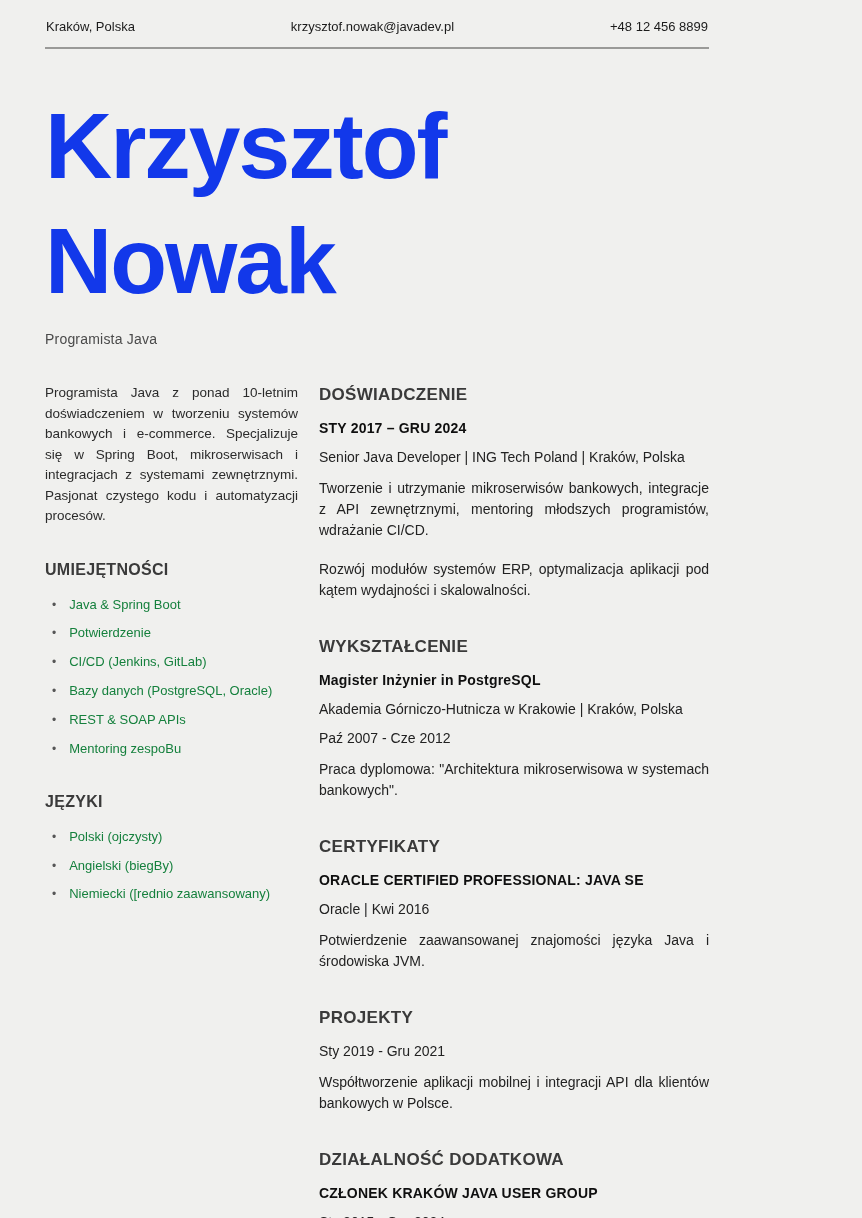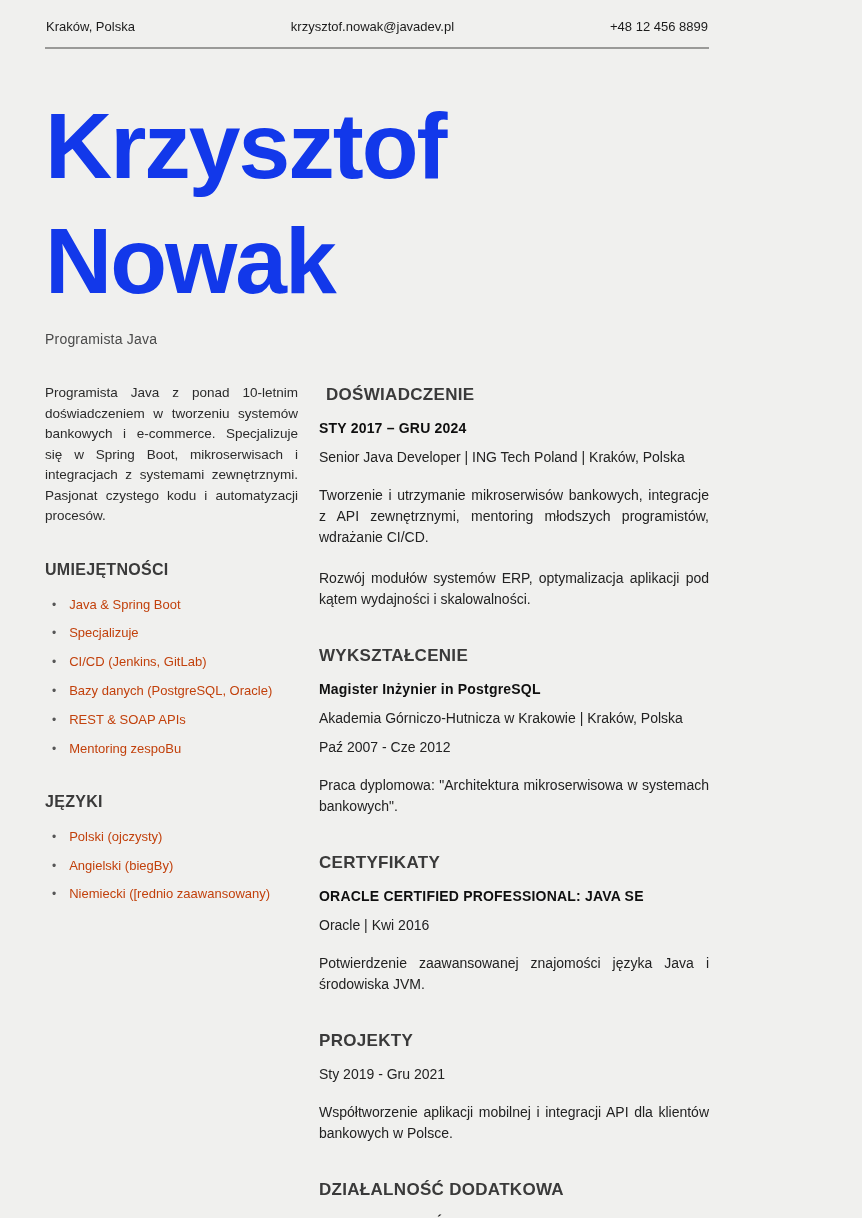--- a/index.html
+++ b/index.html
@@ -51,38 +51,38 @@
   .heading-sm {
     font-size: 16px; font-weight: 700; color: #3a3a3a;
     letter-spacing: 0.3px; margin: 34px 0 17px;
   }
   ul.bullets { list-style: none; }
   .bullets li { display: flex; align-items: flex-start; margin: 10px 0; }
   .bullet {
     color: #565656; font-size: 12px; line-height: 1.5;
     padding: 0 13px 0 7px; flex: 0 0 auto;
   }
-  .bullets .label { font-size: 13px; color: #c2410c; line-height: 1.45; }
+  .bullets .label { font-size: 13px; color: #15803d; line-height: 1.45; }
 
   
   .heading-lg {
     font-size: 17px; font-weight: 700; color: #3a3a3a;
     letter-spacing: 0.3px; margin: 36px 0 15px;
   }
-  .heading-lg.first { margin-top: 2px; margin-left: 7px; }
+  .heading-lg.first { margin-top: 2px; }
   .entry { margin-top: 18px; }
   .entry.first { margin-top: 0; }
   .sub-bold {
     font-size: 14px; font-weight: 700; color: #0f0f0f;
     letter-spacing: 0.2px; margin: 0 0;
   }
   .plain-line { font-size: 14px; color: #222; margin: 13px 0; }
   .desc {
     font-size: 14px; color: #222; line-height: 1.5;
-    text-align: justify; margin-top: 20px;
+    text-align: justify; margin-top: 4px;
   }
 </style>
 </head>
 <body>
 
 <div class="page">
 
   <div class="topbar">
     <span class="cell">Kraków, Polska</span>
     <span class="cell">krzysztof.nowak@javadev.pl</span>
@@ -102,21 +102,21 @@
       <p class="summary">Programista Java z ponad 10-letnim doświadczeniem w tworzeniu systemów bankowych i e-commerce. Specjalizuje się w Spring Boot, mikroserwisach i integracjach z systemami zewnętrznymi. Pasjonat czystego kodu i automatyzacji procesów.</p>
 
       <h2 class="heading-sm">UMIEJĘTNOŚCI</h2>
       <ul class="bullets">
         <li>
           <span class="bullet">•</span>
           <span class="label">Java &amp; Spring Boot</span>
         </li>
         <li>
           <span class="bullet">•</span>
-          <span class="label">Specjalizuje</span>
+          <span class="label">Potwierdzenie</span>
         </li>
         <li>
           <span class="bullet">•</span>
           <span class="label">CI/CD (Jenkins, GitLab)</span>
         </li>
         <li>
           <span class="bullet">•</span>
           <span class="label">Bazy danych (PostgreSQL, Oracle)</span>
         </li>
         <li>

